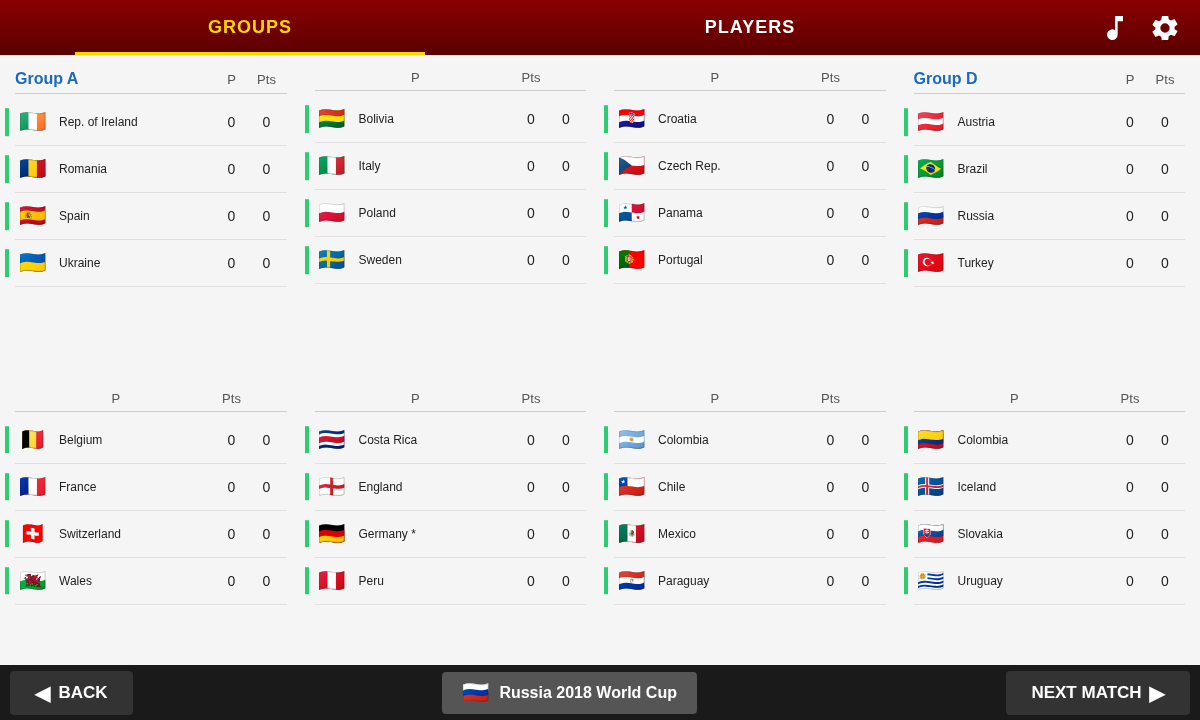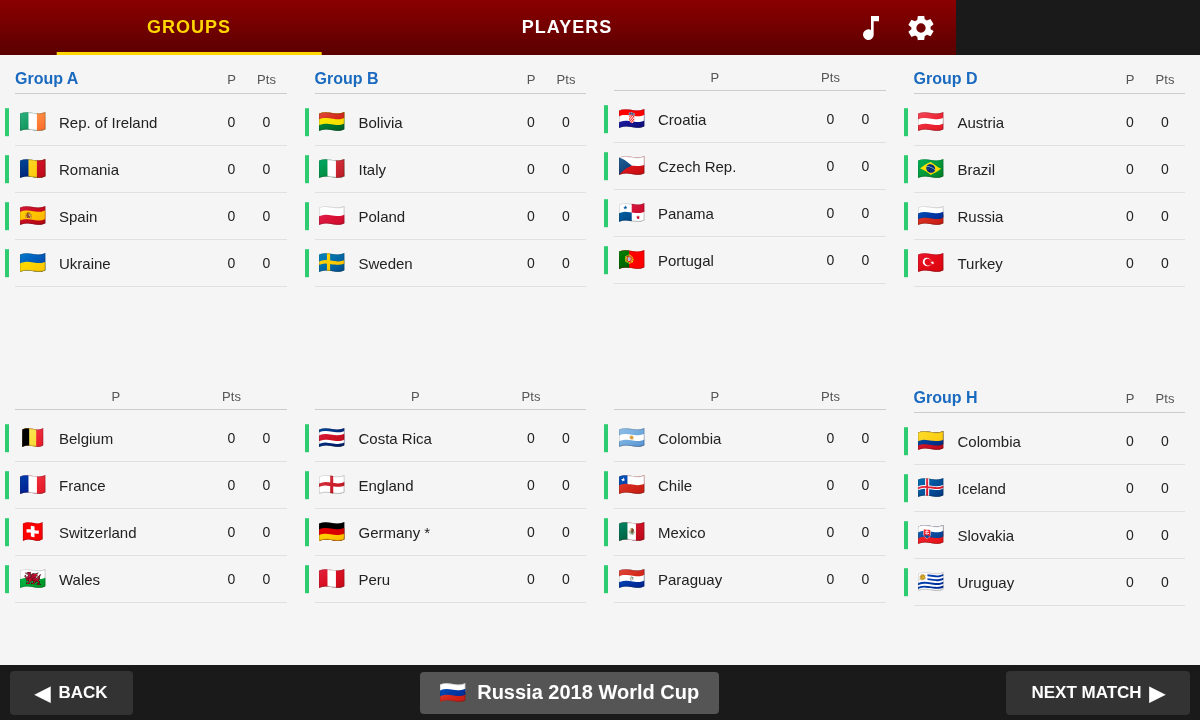--- a/index.html
+++ b/index.html
@@ -7,21 +7,21 @@
       width: 1200px;
       height: 720px;
       background: #1a1a1a;
       font-family: Arial, sans-serif;
       overflow: hidden;
       position: relative;
     }
 
     
     .header {
-      width: 956px;
+      width: 1200px;
       height: 55px;
       background: linear-gradient(to bottom, #8B0000, #5a0000);
       display: flex;
       align-items: center;
       position: relative;
     }
     .nav-tabs {
       display: flex;
       flex: 1;
       height: 100%;
@@ -148,21 +148,21 @@
       border-radius: 50%;
       display: flex;
       align-items: center;
       justify-content: center;
       font-size: 20px;
       overflow: hidden;
       flex-shrink: 0;
     }
 
     .team-name {
-      font-size: 15px;
+      font-size: 12px;
       color: #222;
     }
 
     .team-score {
       text-align: center;
       font-size: 14px;
       color: #222;
     }
 
     
@@ -196,21 +196,21 @@
       display: flex;
       align-items: center;
       gap: 10px;
       background: #555;
       padding: 8px 20px;
       border-radius: 4px;
     }
 
     .footer-center-text {
       color: white;
-      font-size: 20px;
+      font-size: 16px;
       font-weight: bold;
     }
 
     .arrow {
       font-size: 20px;
       font-weight: bold;
     }
 
     .flag-icon {
       font-size: 22px;
@@ -278,21 +278,20 @@
           <div class="team-info">
             <div class="flag flag-icon">🇺🇦</div>
             <span class="team-name">Ukraine</span>
           </div>
           <span class="team-score">0</span>
           <span class="team-score">0</span>
         </div>
       </div>
       <div class="group">
         <div class="group-header">
-          <span class="group-title">Group B</span>
           <span class="col-header">P</span>
           <span class="col-header">Pts</span>
         </div>
         <div class="team-row">
           <div class="team-info">
             <div class="flag flag-icon">🇧🇴</div>
             <span class="team-name">Bolivia</span>
           </div>
           <span class="team-score">0</span>
           <span class="team-score">0</span>
@@ -508,21 +507,20 @@
           <div class="team-info">
             <div class="flag flag-icon">🇵🇾</div>
             <span class="team-name">Paraguay</span>
           </div>
           <span class="team-score">0</span>
           <span class="team-score">0</span>
         </div>
       </div>
       <div class="group">
         <div class="group-header">
-          <span class="group-title">Group H</span>
           <span class="col-header">P</span>
           <span class="col-header">Pts</span>
         </div>
         <div class="team-row">
           <div class="team-info">
             <div class="flag flag-icon">🇨🇴</div>
             <span class="team-name">Colombia</span>
           </div>
           <span class="team-score">0</span>
           <span class="team-score">0</span>

